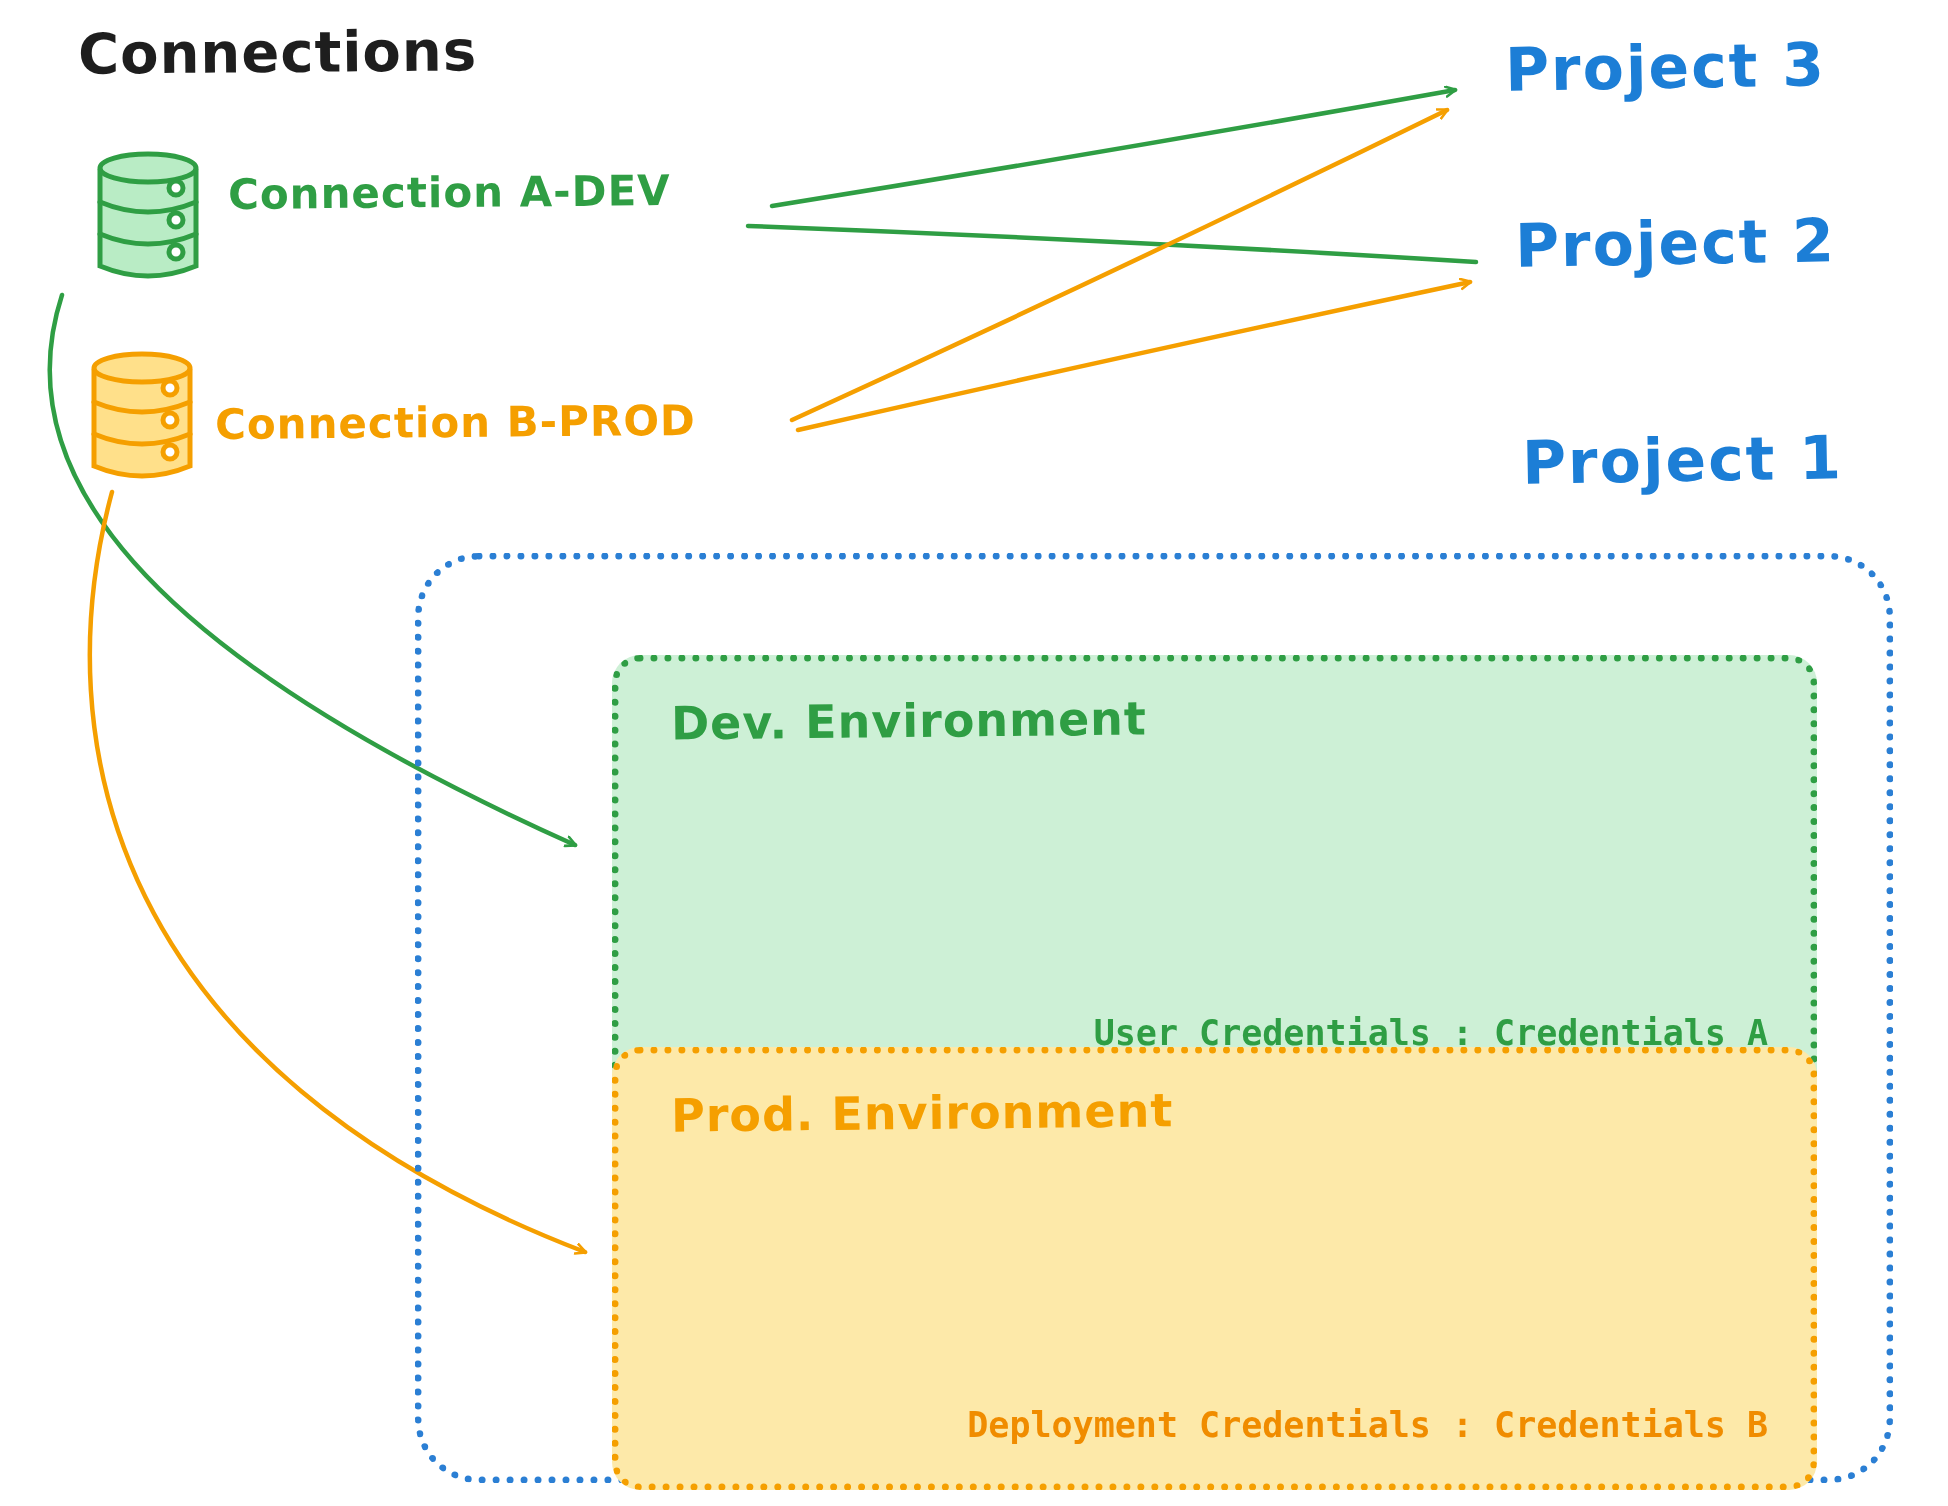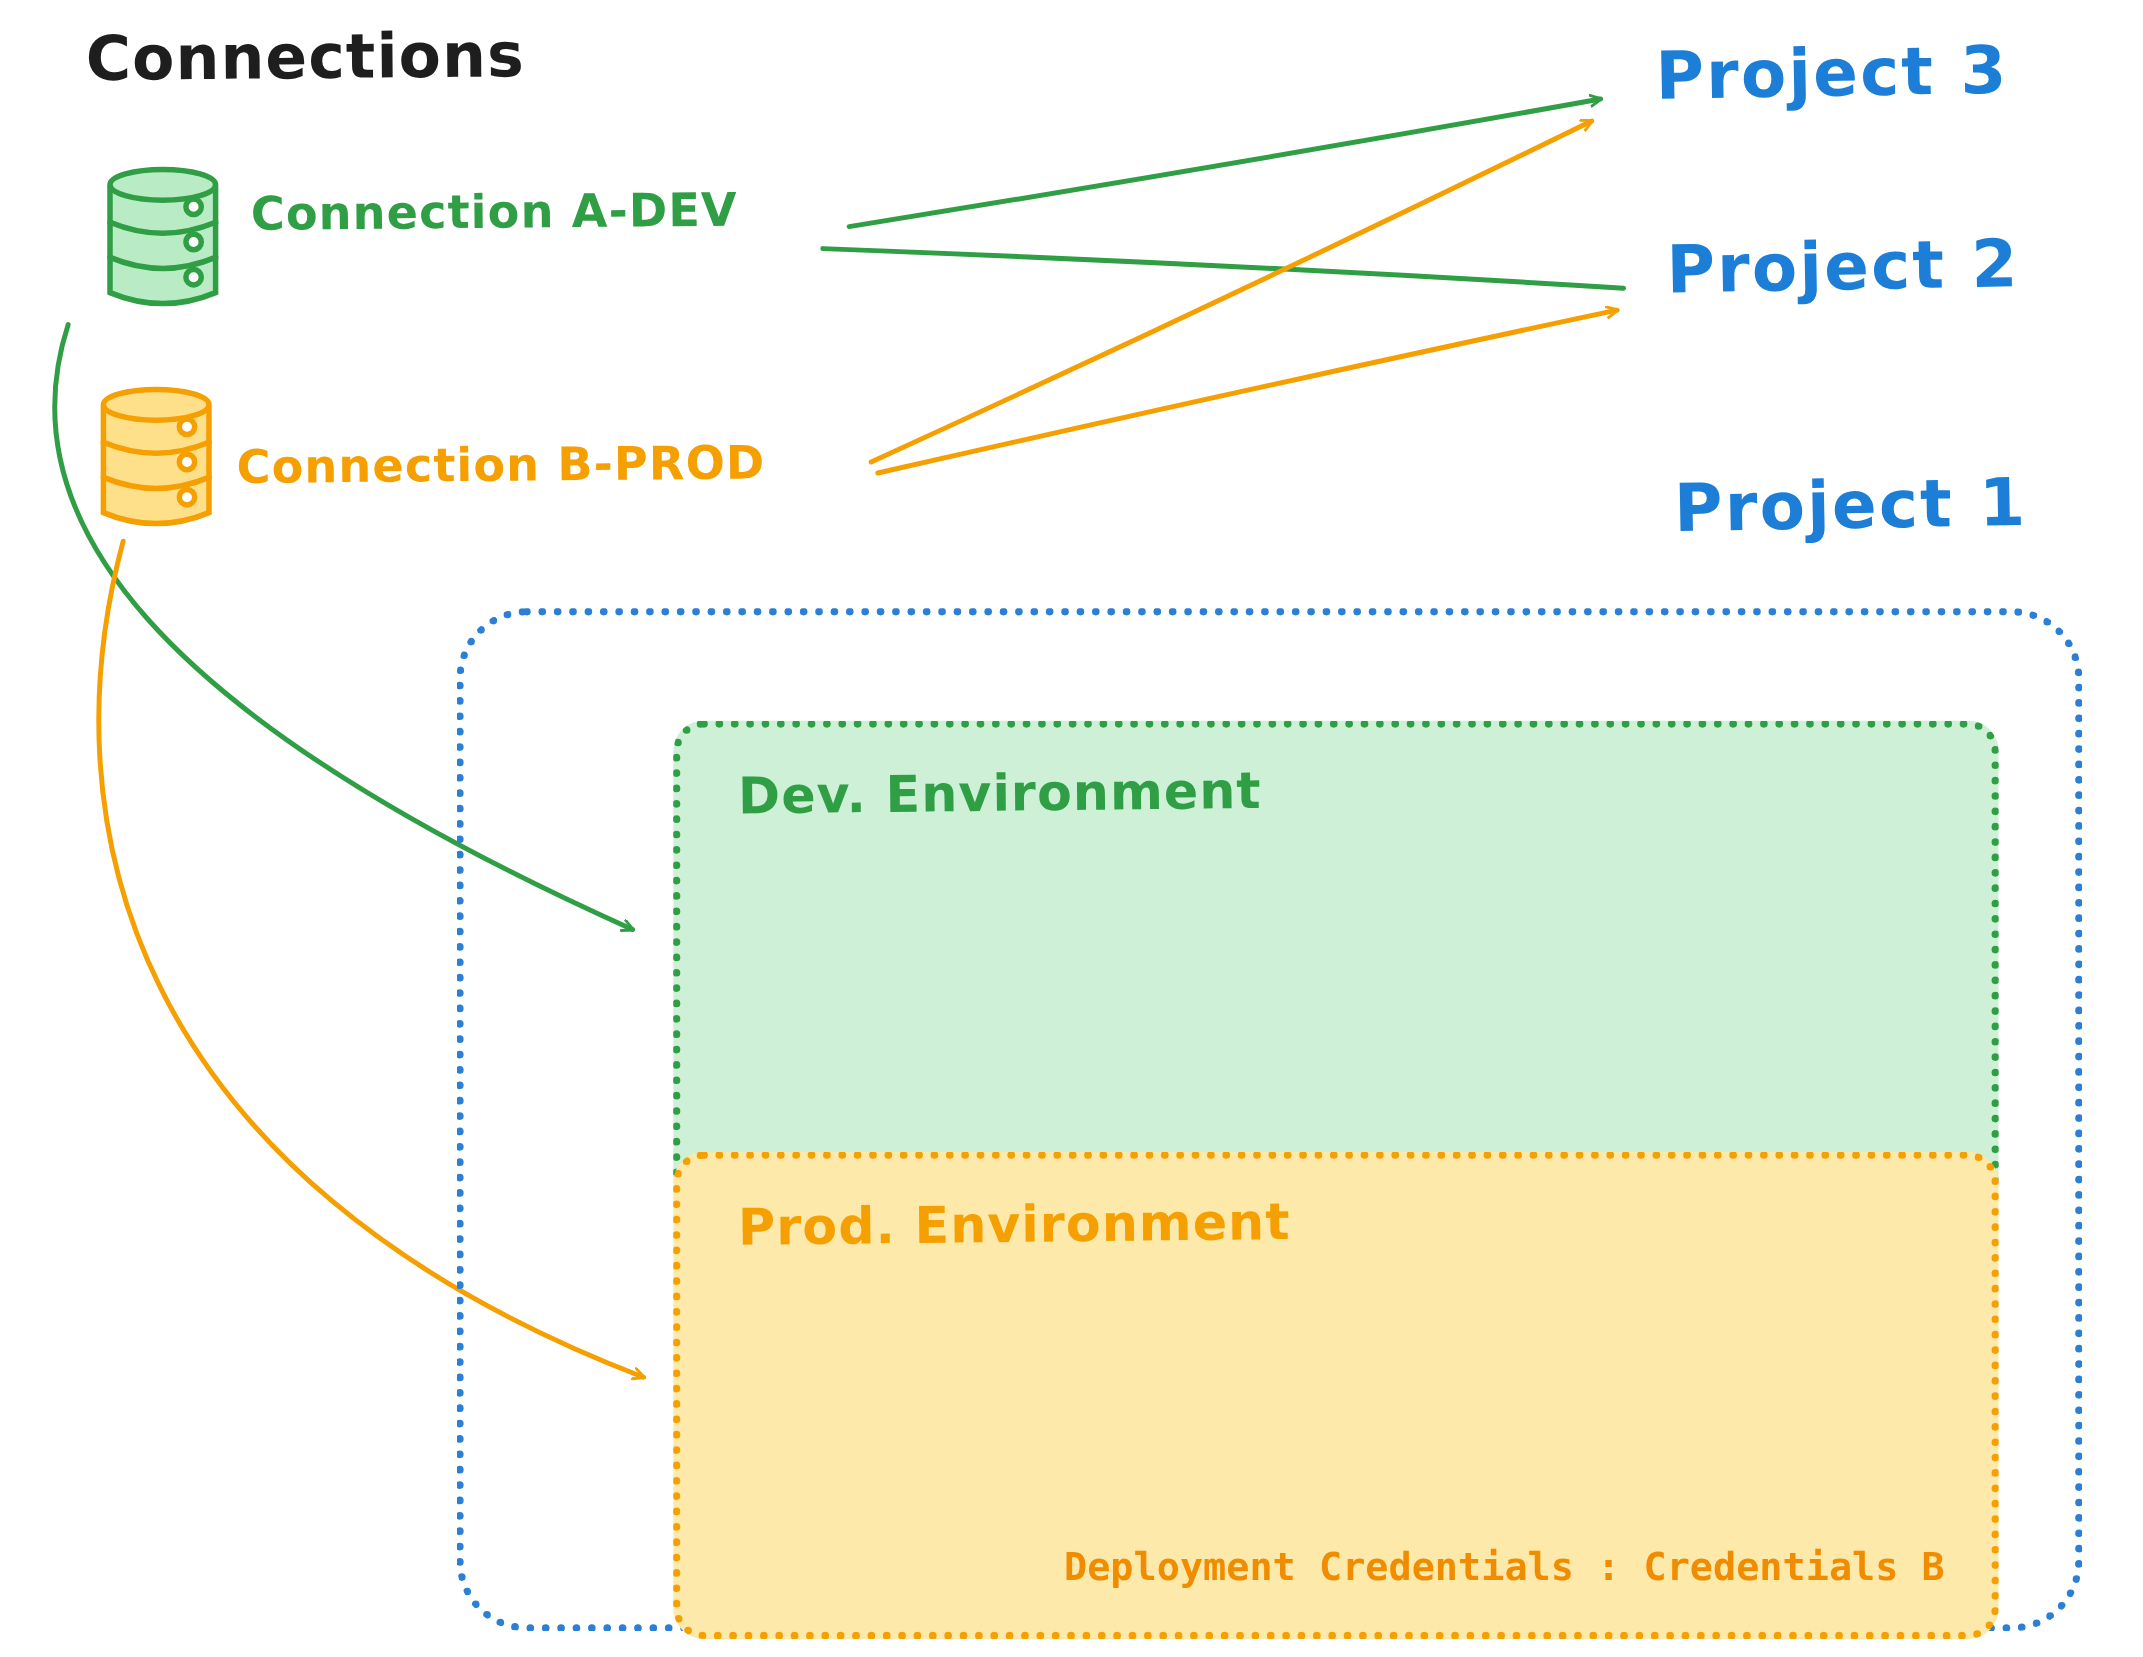--- a/index.html
+++ b/index.html
@@ -162,20 +162,21 @@
   <div class="abs conn-label conn-b-label">Connection B-PROD</div>
 
   <div class="abs project-label project-3">Project 3</div>
   <div class="abs project-label project-2">Project 2</div>
   <div class="abs project-label project-1">Project 1</div>
 
   <div class="abs project-box"></div>
 
   <div class="abs env-box env-dev">
     <div class="env-title">Dev. Environment</div>
+    <div class="env-creds">User Credentials : Credentials A</div>
   </div>
 
   <div class="abs env-box env-prod">
     <div class="env-title">Prod. Environment</div>
     <div class="env-creds">Deployment Credentials : Credentials B</div>
   </div>
 
 </div>
 
 </body></html>

